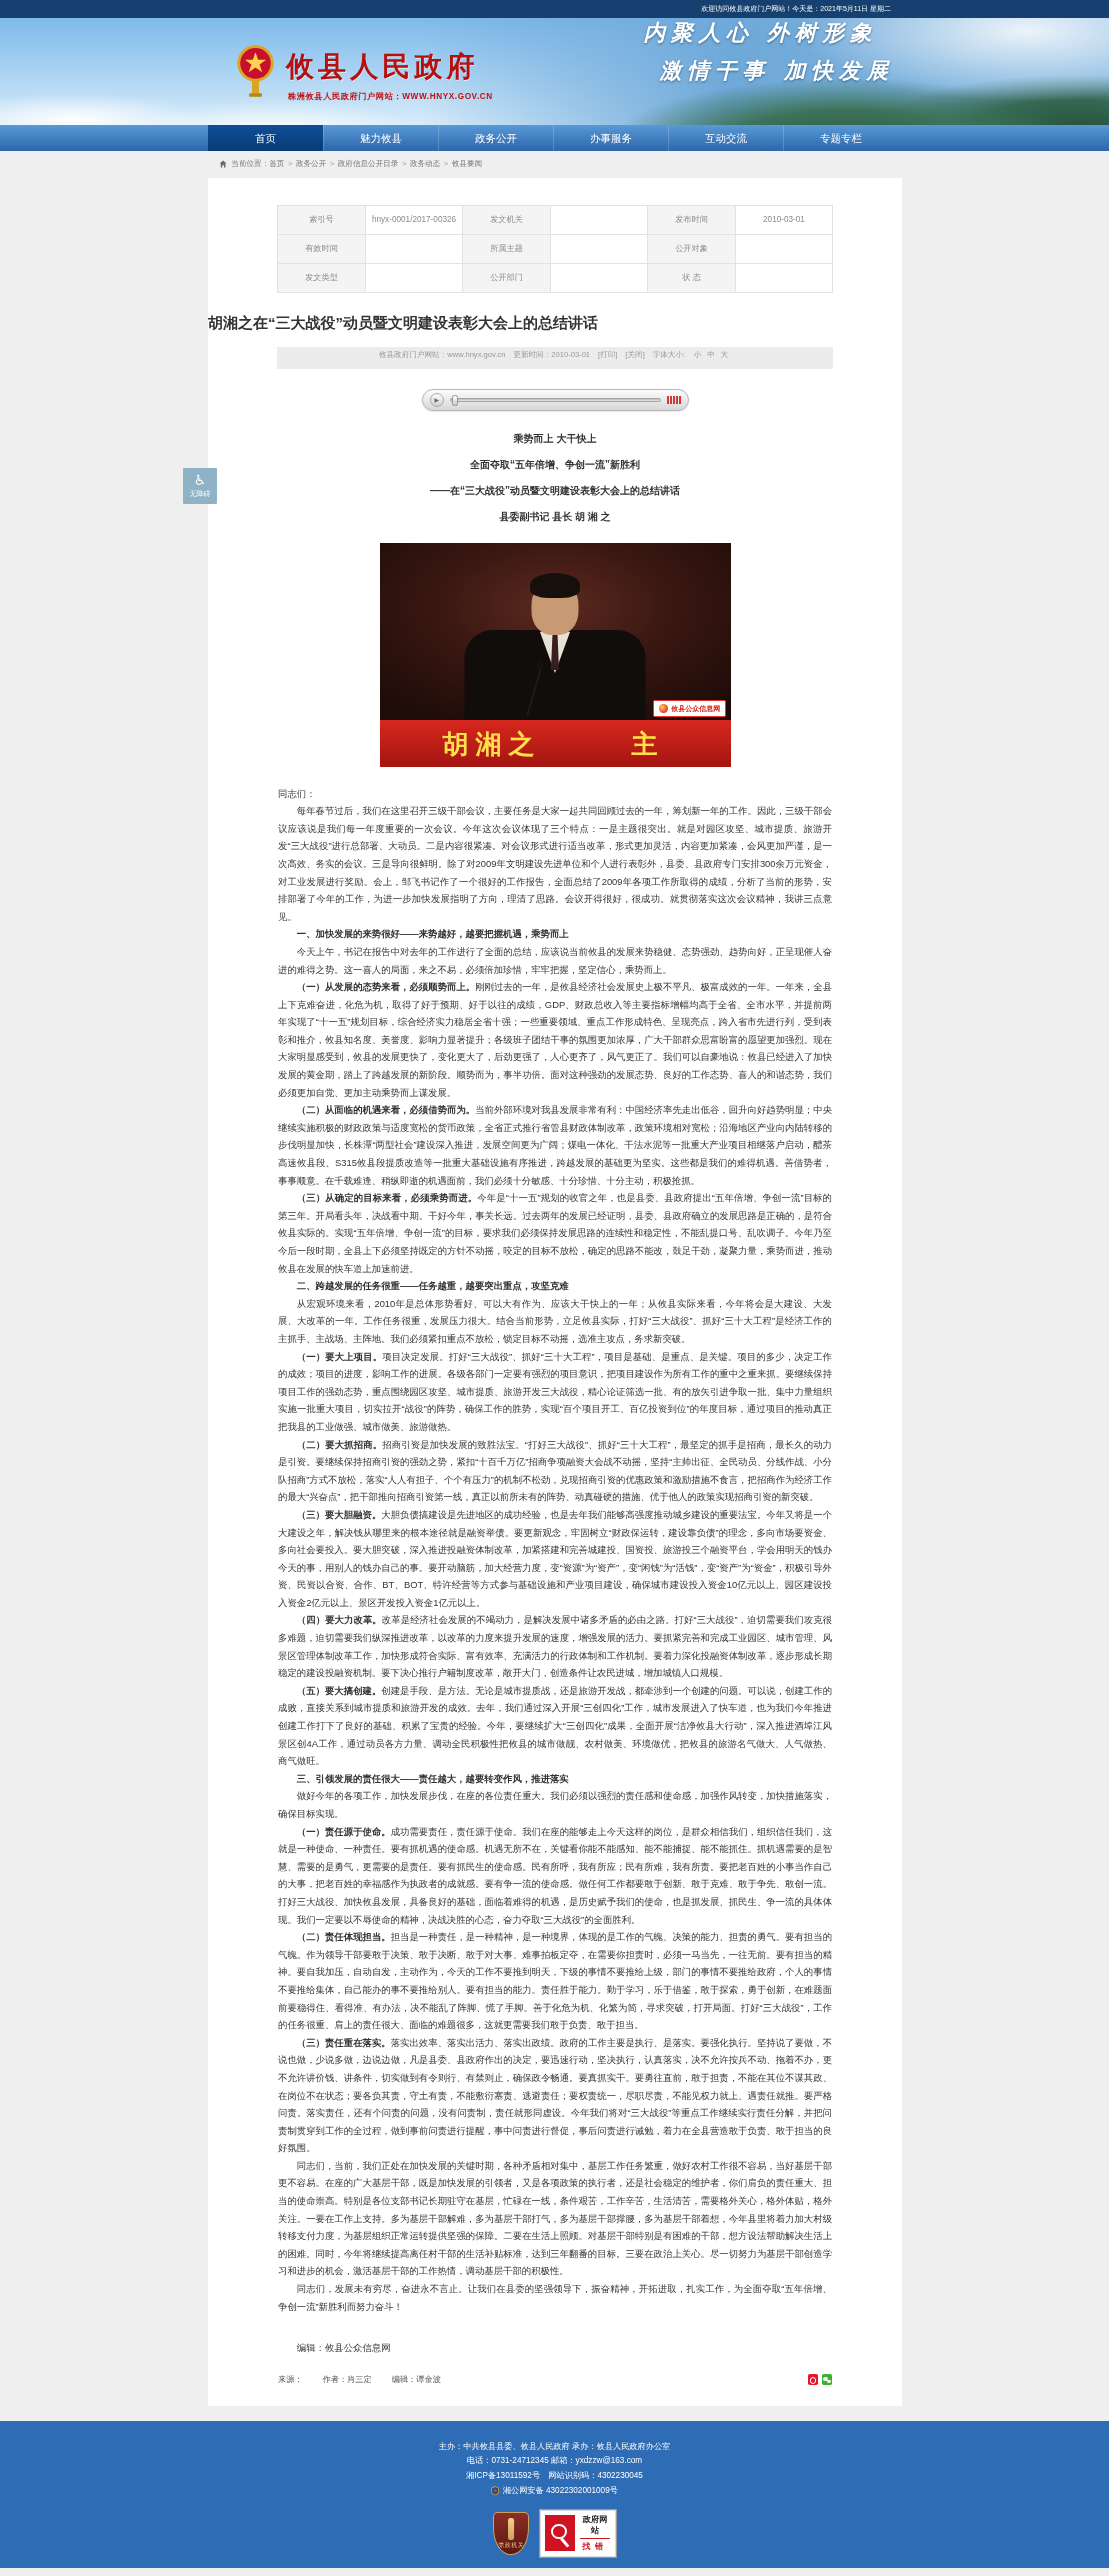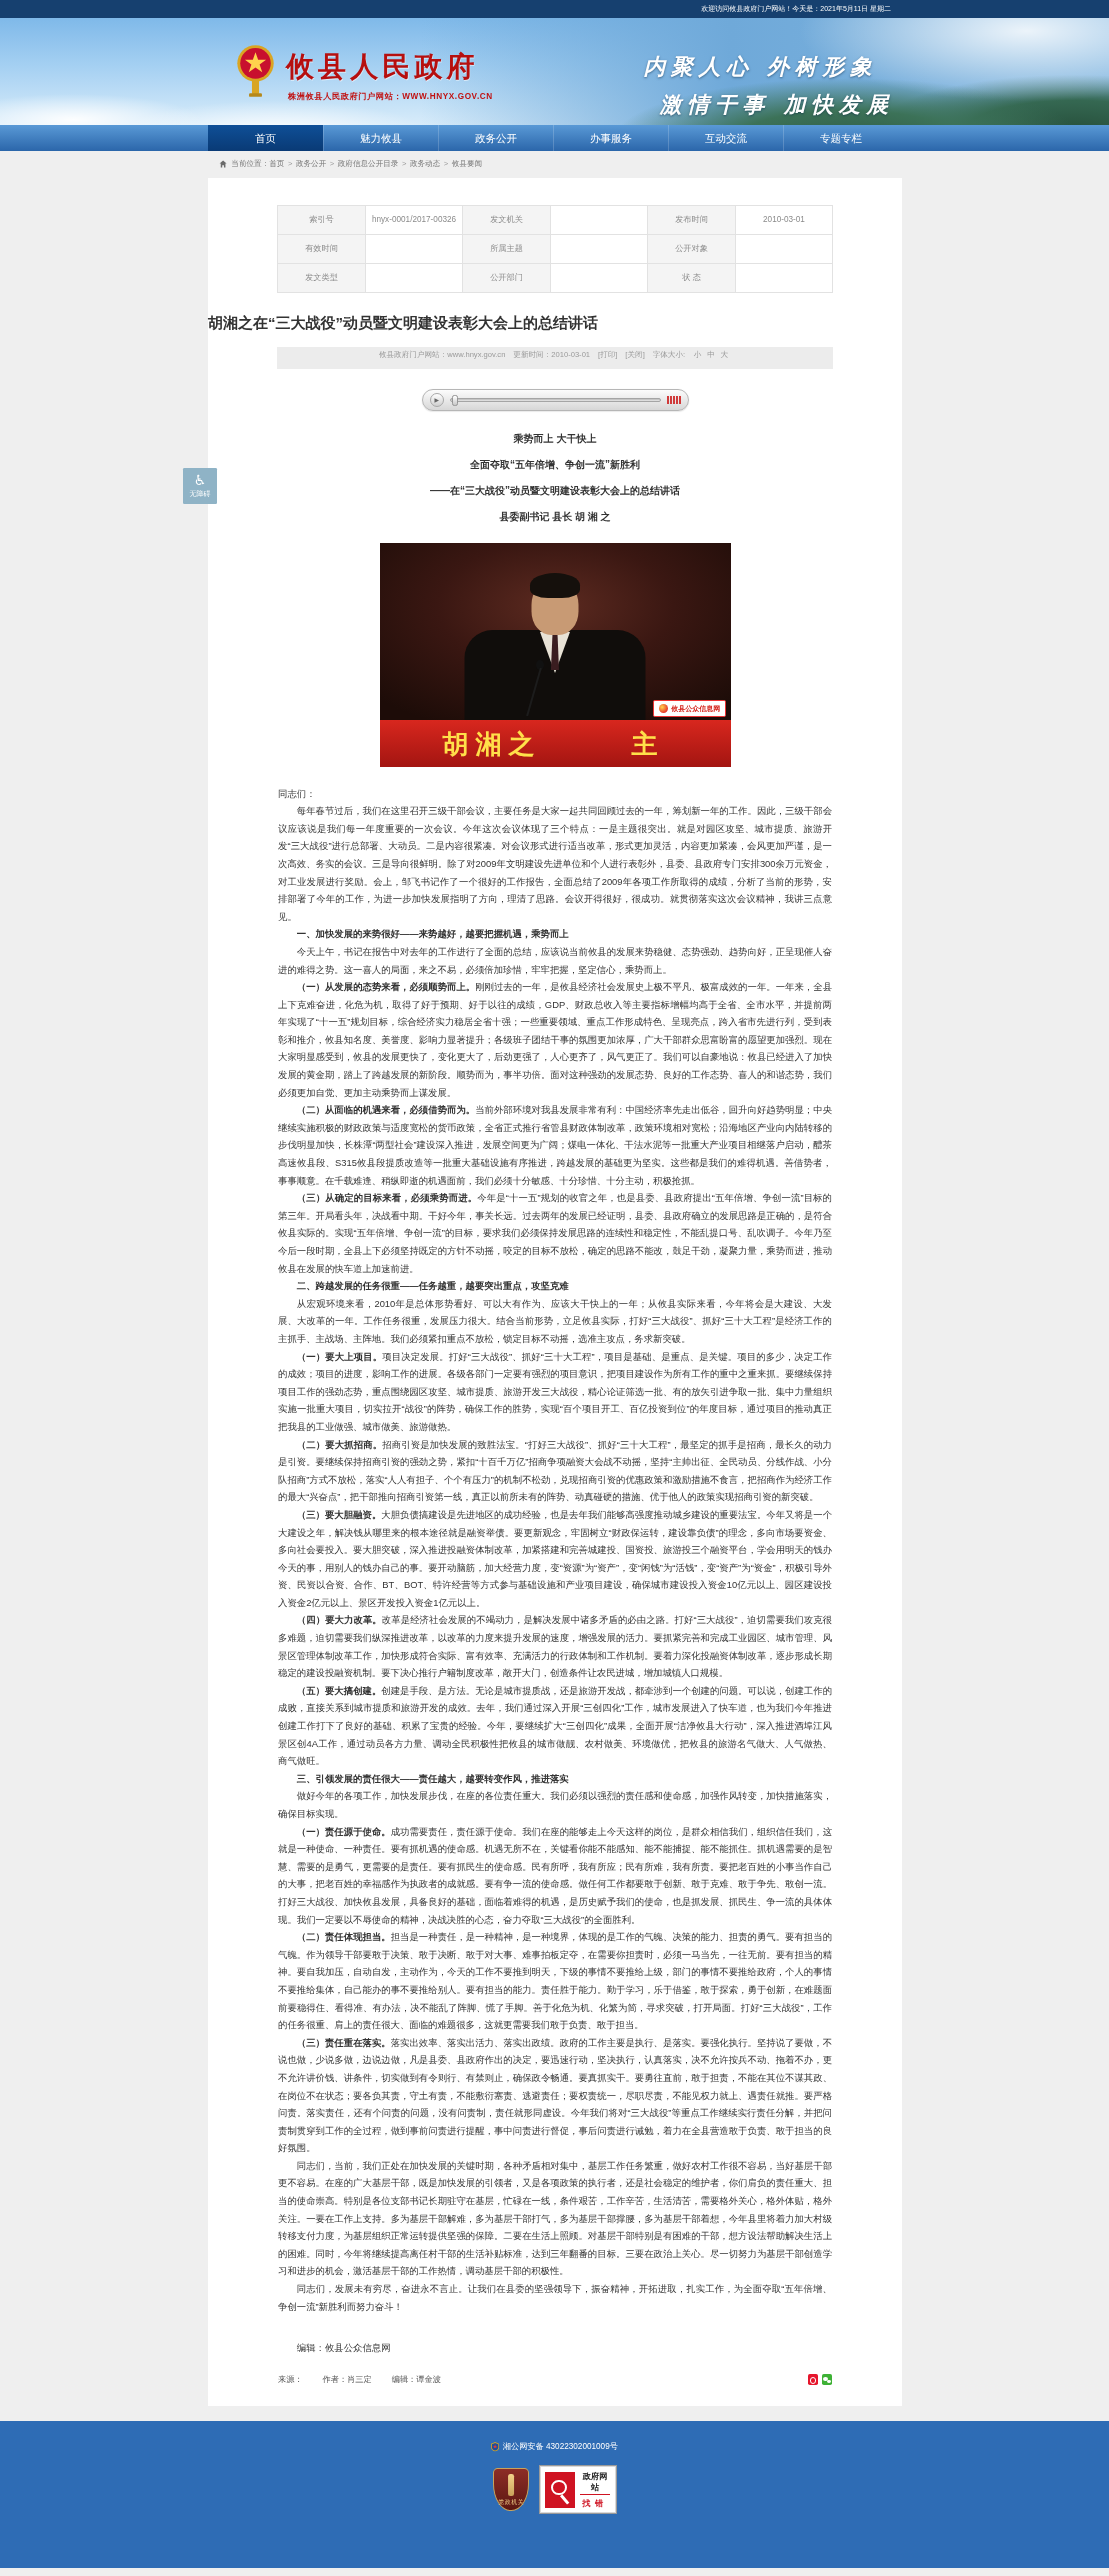--- a/index.html
+++ b/index.html
@@ -23,21 +23,21 @@
   .header .clouds { position:absolute; bottom:-16.4px; left:0; width:55%; height:53px;
     background:
       radial-gradient(ellipse 30% 70% at 12% 60%, rgba(255,255,255,.95), rgba(255,255,255,0) 70%),
       radial-gradient(ellipse 35% 80% at 45% 80%, rgba(255,255,255,.85), rgba(255,255,255,0) 70%); }
   .emblem { position:absolute; left:236px; top:26px; width:39px; height:54px; }
   .site-name { position:absolute; left:286px; top:30px; font-family:"DejaVu Serif","Liberation Serif",serif;
     font-weight:700; font-size:28px; letter-spacing:4.1px; color:#b60f0f;
     text-shadow:0.6px 0.6px 0 rgba(255,255,255,.55); }
   .site-sub { position:absolute; left:288px; top:73px; font-size:8.2px; font-weight:700;
     color:#c01111; letter-spacing:0.6px; }
-  .slogan { position:absolute; right:215px; top:34px; text-align:left;
+  .slogan { position:absolute; right:215px; top:0; text-align:left;
     font-family:"DejaVu Serif","Liberation Serif",serif; font-style:italic; font-weight:700;
     color:#fff; text-shadow:0 1.2px 2.3px rgba(10,40,70,.55); }
   .slogan .l1 { font-size:21.7px; letter-spacing:5.9px; }
   .slogan .l2 { font-size:21.7px; letter-spacing:5.9px; margin-top:9.4px; margin-left:16.4px; }
   
   .nav { height:26px; background:linear-gradient(180deg,#5999d6 0%,#2b66aa 100%); }
   .nav-inner { width:694px; margin-left:208px; display:flex; height:100%; }
   .nav-item { width:115px; line-height:26px; text-align:center; color:#fff; font-size:10.5px;
     cursor:pointer; border-left:0.6px solid rgba(255,255,255,.18); }
   .nav-item:first-child { border-left:none; }
@@ -320,20 +320,25 @@
     <span class="share">
       <span class="icon-weibo"></span>
       <span class="icon-wechat"></span>
     </span>
   </div>
 </div>
 
 <div class="footer-gap"></div>
 
 <div class="footer">
+  <div>
+      <div class="f-line">主办：中共攸县县委、攸县人民政府 承办：攸县人民政府办公室</div>
+      <div class="f-line">电话：0731-24712345 邮箱：yxdzzw@163.com</div>
+      <div class="f-line">湘ICP备13011592号　网站识别码：4302230045</div>
+    </div>
   <div class="f-sec">
     <svg width="8.2" height="9.4" viewBox="0 0 14 16">
       <path d="M7 0 L14 3 V9 C14 13 10.5 15.5 7 16 C3.5 15.5 0 13 0 9 V3 Z" fill="#d9a522"></path>
       <path d="M7 1.5 L12.5 4 V9 C12.5 12.2 9.8 14.2 7 14.7 C4.2 14.2 1.5 12.2 1.5 9 V4 Z" fill="#1d4f9c"></path>
       <path d="M7 4 L8 6.6 L10.8 6.6 L8.6 8.2 L9.5 10.8 L7 9.2 L4.5 10.8 L5.4 8.2 L3.2 6.6 L6 6.6 Z" fill="#e03a3a"></path>
     </svg>
     <span>湘公网安备 43022302001009号</span>
   </div>
   <div class="badges">
     <div class="badge-shield">

